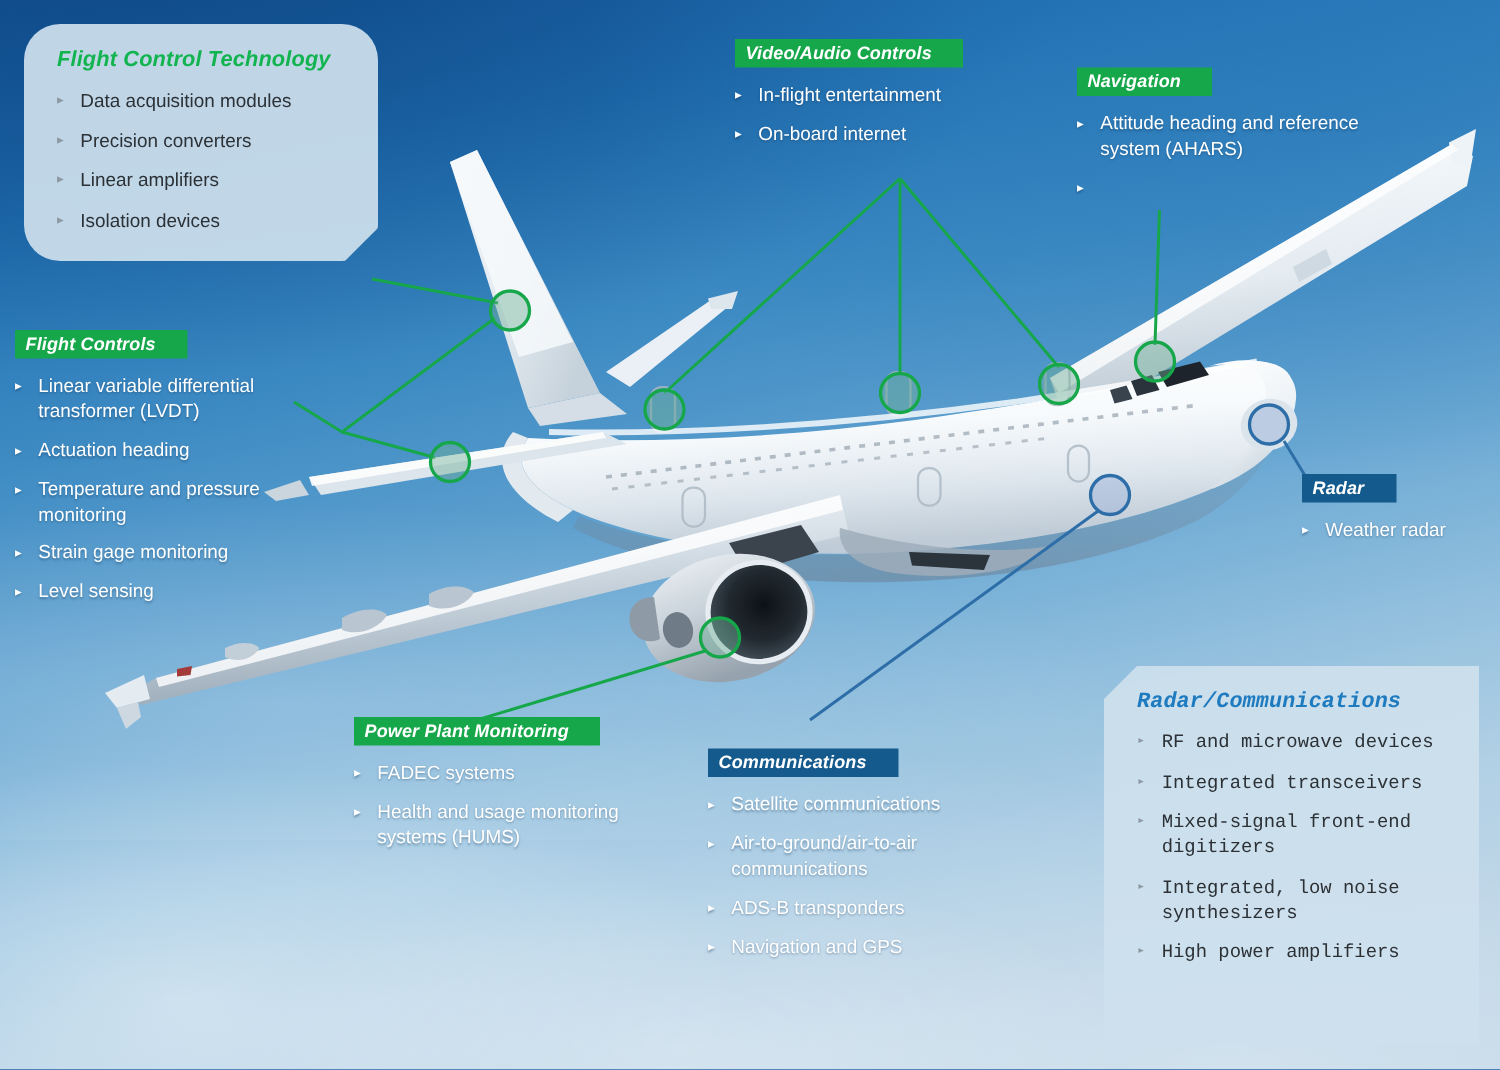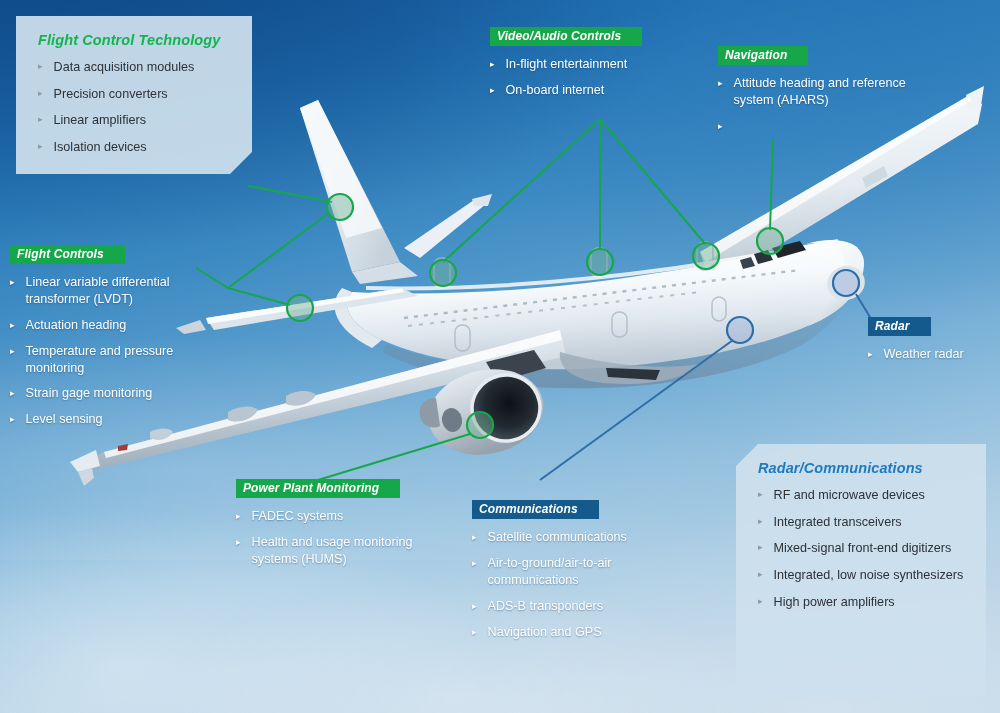--- a/index.html
+++ b/index.html
@@ -50,21 +50,21 @@
   
   #links { position: absolute; left: 0; top: 0; width: 1000px; height: 713px; pointer-events: none; }
 
   
   .panel {
     position: absolute;
     background: rgba(206,224,237,.93);
     padding: 16px 20px 18px 22px;
   }
   .panel.notch-br { clip-path: polygon(0 0, 100% 0, 100% calc(100% - 22px), calc(100% - 22px) 100%, 0 100%); }
-  .panel.notch-tl { clip-path: polygon(22px 0, 100% 0, 100% 100%, 0 100%, 0 22px); }
+  .panel.notch-tl { clip-path: polygon(22px 0, 100% 0, 100% 100%, 0 100%, 0 22px); font-family: Liberation Mono, monospace; }
   .panel-title {
     font-style: italic; font-weight: bold; font-size: 14.5px;
     letter-spacing: .1px; margin-bottom: 11px;
   }
   .panel-title.green { color: #12b44f; }
   .panel-title.blue  { color: #1f7bbf; }
 
   .panel li, .panel ul { list-style: none; }
   .panel .item {
     display: flex; align-items: flex-start; gap: 11px;
@@ -299,21 +299,21 @@
           <circle cx="846" cy="283" r="13" fill="rgba(150,175,215,0.45)"></circle>
           <circle cx="846" cy="283" r="13" fill="none" stroke="#2e6ea8" stroke-width="2.2"></circle>
         </g>
         <g>
           <circle cx="740" cy="330" r="13" fill="rgba(150,175,215,0.45)"></circle>
           <circle cx="740" cy="330" r="13" fill="none" stroke="#2e6ea8" stroke-width="2.2"></circle>
         </g>
       </g>
   </svg>
 
-  <div class="panel notch-br" style="left:16px; top:16px; width:236px;">
+  <div class="panel notch-br" style="left:16px; top:16px; width:236px;border-radius:24px;">
     <div class="panel-title green">Flight Control Technology</div>
     <ul>
       <li class="item">
         <span class="bullet">▸</span>
         <span>Data acquisition modules</span>
       </li>
       <li class="item">
         <span class="bullet">▸</span>
         <span>Precision converters</span>
       </li>
@@ -321,21 +321,21 @@
         <span class="bullet">▸</span>
         <span>Linear amplifiers</span>
       </li>
       <li class="item">
         <span class="bullet">▸</span>
         <span>Isolation devices</span>
       </li>
     </ul>
   </div>
 
-  <div class="callout" style="left:10px; top:244px; width:205px;">
+  <div class="callout" style="left:10px; top:220px; width:205px;">
     <span class="chip green">Flight Controls</span>
     <ul>
       <li class="item">
         <span class="bullet">▸</span>
         <span>Linear variable differential transformer (LVDT)</span>
       </li>
       <li class="item">
         <span class="bullet">▸</span>
         <span>Actuation heading</span>
       </li>

